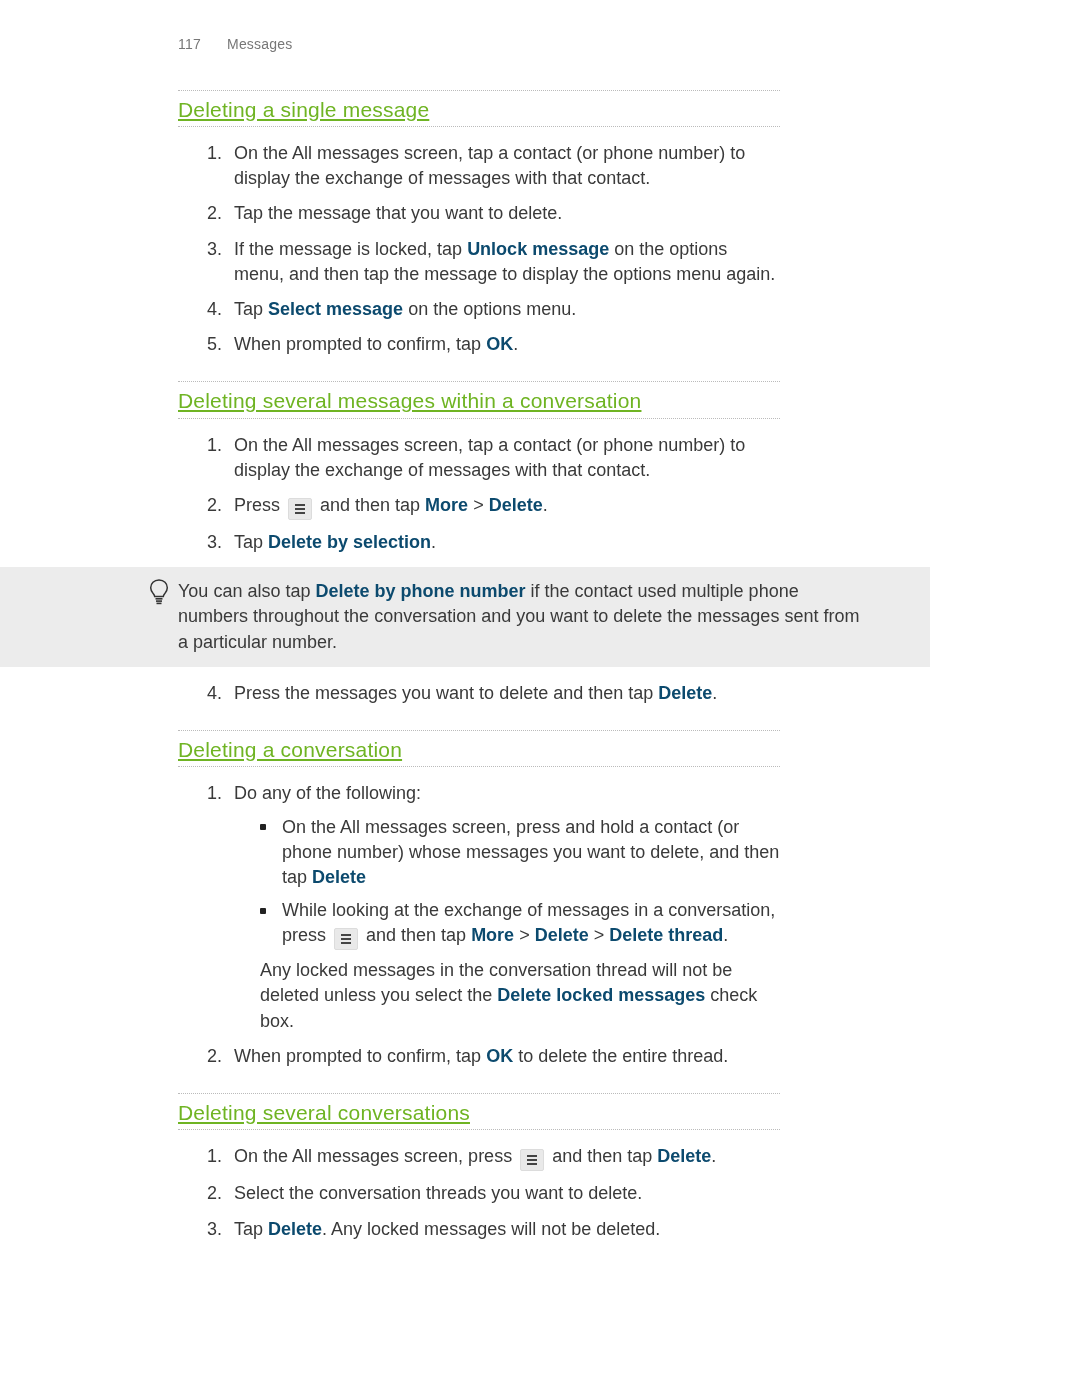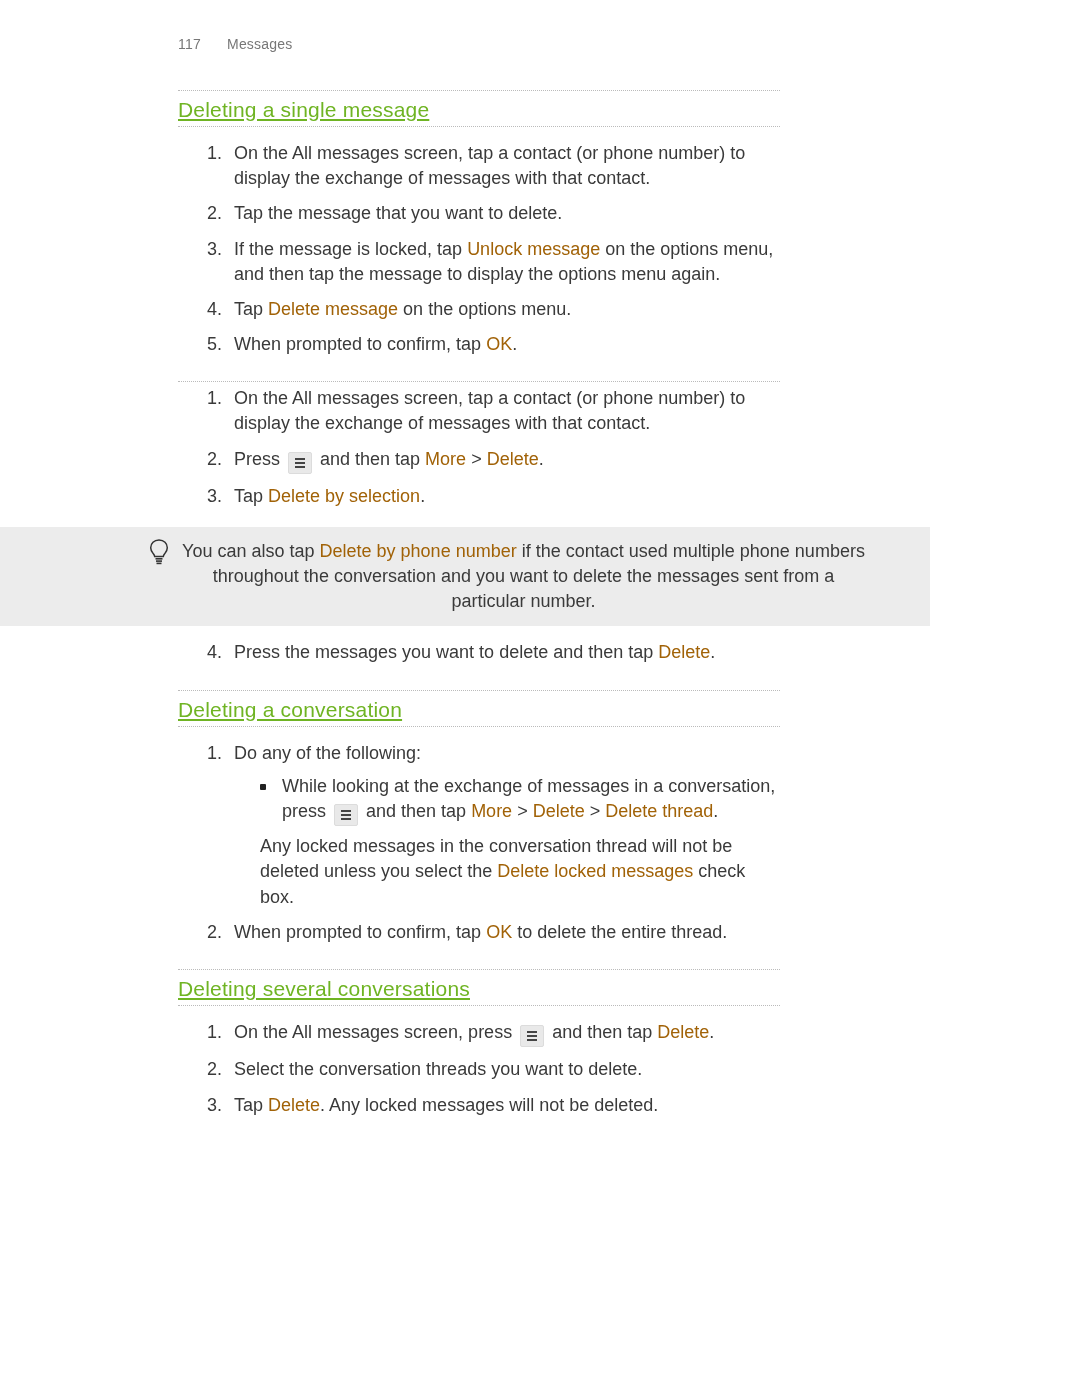--- a/index.html
+++ b/index.html
@@ -84,42 +84,41 @@
     top: .55em;
     width: 6px;
     height: 6px;
     background: #222;
     border-radius: 1px;
   }
   .sub-para {
     margin: 8px 0 8px 26px;
   }
 
-  .strong { font-weight: 400; color: #a16207; }
+  .strong { font-weight: 700; color: #0c4a6e; }
 
   .menu-icon {
     display: inline-flex;
     align-items: center;
     justify-content: center;
     vertical-align: -0.22em;
     width: 22px;
     height: 20px;
     background: #e9e9e9;
     border: 1px solid #dcdcdc;
     border-radius: 2px;
     margin: 0 3px;
   }
   .menu-icon svg { width: 12px; height: 12px; display: block; }
 
   .tip-box {
     position: relative;
     background: #ececec;
-    margin: 18px -150px 14px -178px; 
+    margin: 12px -150px 14px -178px; 
     padding: 12px 61px 12px 44px;
-    text-align: center;
   }
   .tip-box .tip-inner {
     margin-left: 134px; 
   }
   .tip-box .tip-icon {
     position: absolute;
     left: 148px;
     top: 12px;
   }
   .tip-box .tip-icon svg { width: 22px; height: 26px; }
@@ -147,29 +146,32 @@
     <li>
       <span class="num">2.</span>
       <span>Tap the message that you want to delete.</span>
     </li>
     <li>
       <span class="num">3.</span>
       <span>If the message is locked, tap </span><span class="strong">Unlock message</span><span> on the options menu, and then tap the message to display the options menu again.</span>
     </li>
     <li>
       <span class="num">4.</span>
-      <span>Tap </span><span class="strong">Delete message</span><span> on the options menu.</span>
+      <span>Tap </span><span class="strong">Select message</span><span> on the options menu.</span>
     </li>
     <li>
       <span class="num">5.</span>
       <span>When prompted to confirm, tap </span><span class="strong">OK</span><span>.</span>
     </li>
   </ol>
 
   <div class="sec-rule-top"></div>
+  <div class="sec-head">
+    <h2>Deleting several messages within a conversation</h2>
+  </div>
   <ol class="steps" style="margin-bottom:6px;">
     <li>
       <span class="num">1.</span>
       <span>On the All messages screen, tap a contact (or phone number) to display the exchange of messages with that contact.</span>
     </li>
     <li>
       <span class="num">2.</span>
       <span>Press </span><span class="menu-icon">
           <svg viewBox="0 0 12 12">
             <rect x="1" y="1" width="10" height="2" fill="#444"></rect>
@@ -207,20 +209,23 @@
 
   <div class="sec-rule-top"></div>
   <div class="sec-head">
     <h2>Deleting a conversation</h2>
   </div>
   <ol class="steps">
     <li>
       <span class="num">1.</span>
       <span>Do any of the following:</span>
       <ul class="bullets">
+        <li>
+          <span>On the All messages screen, press and hold a contact (or phone number) whose messages you want to delete, and then tap </span><span class="strong">Delete</span>
+        </li>
         <li>
           <span>While looking at the exchange of messages in a conversation, press </span><span class="menu-icon">
               <svg viewBox="0 0 12 12">
                 <rect x="1" y="1" width="10" height="2" fill="#444"></rect>
                 <rect x="1" y="5" width="10" height="2" fill="#444"></rect>
                 <rect x="1" y="9" width="10" height="2" fill="#444"></rect>
               </svg>
             </span><span> and then tap </span><span class="strong">More</span><span> &gt; </span><span class="strong">Delete</span><span> &gt; </span><span class="strong">Delete thread</span><span>.</span>
         </li>
       </ul>

